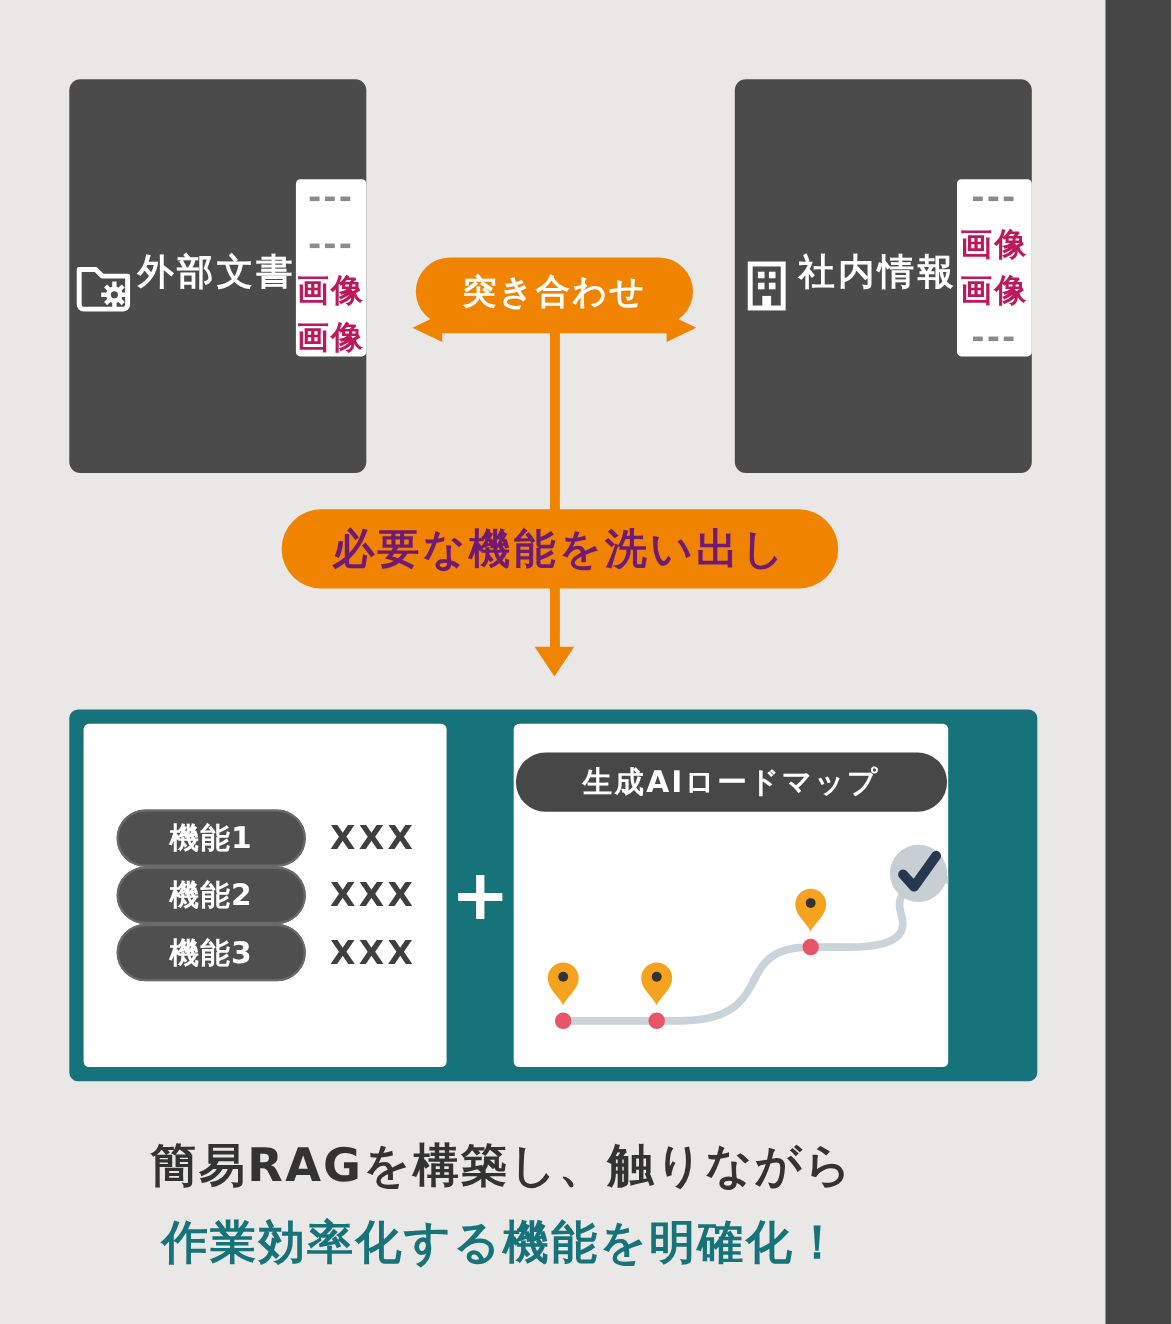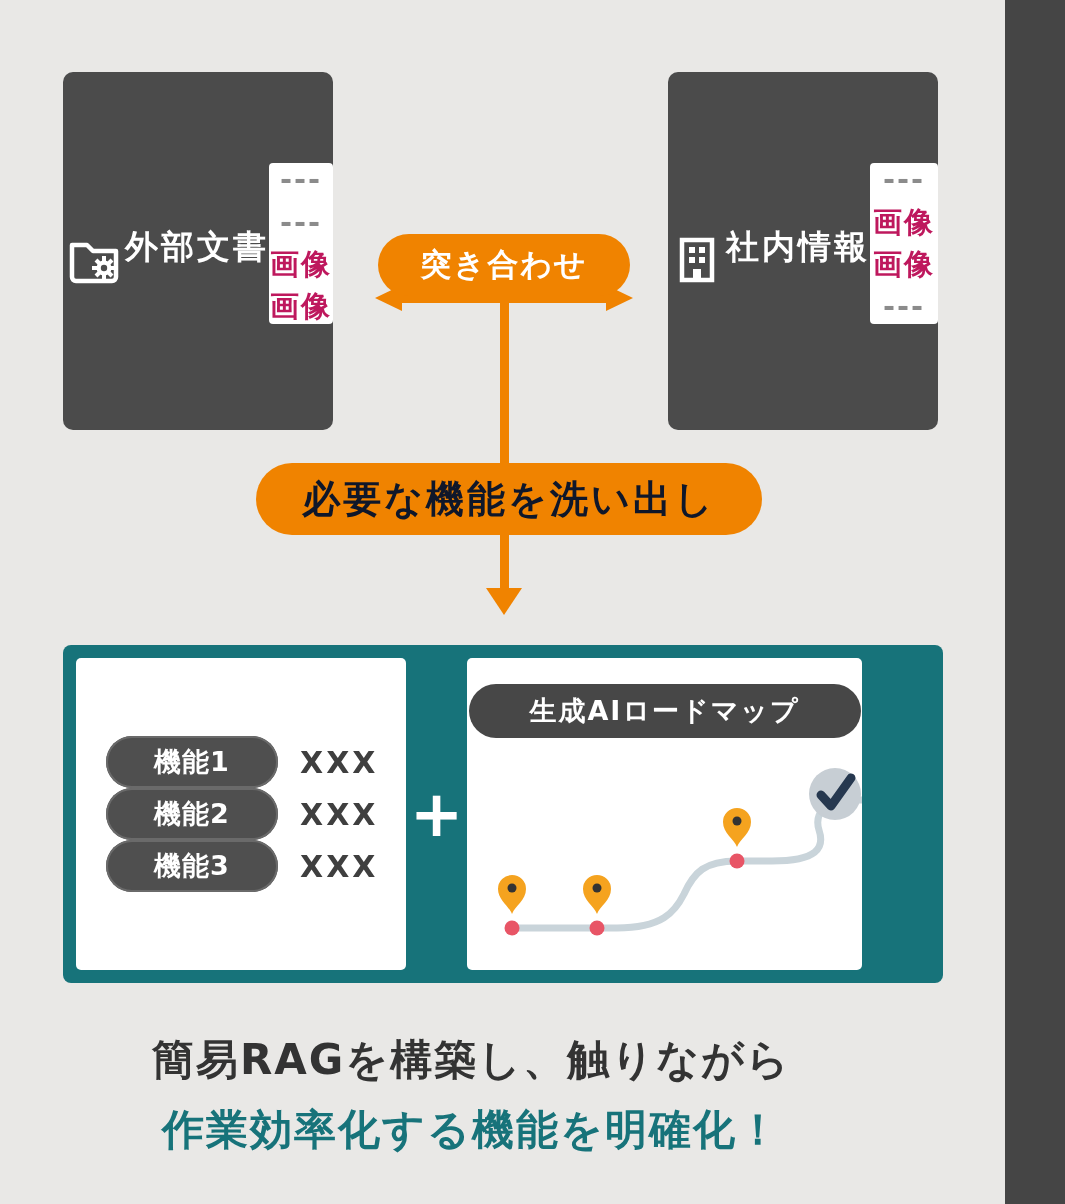--- a/index.html
+++ b/index.html
@@ -29,42 +29,42 @@
                    border-top:13px solid transparent;border-bottom:13px solid transparent;
                    border-right:27px solid #f08300;}
   .h-arrow::after{content:"";position:absolute;right:-26px;top:-9px;width:0;height:0;
                   border-top:13px solid transparent;border-bottom:13px solid transparent;
                   border-left:27px solid #f08300;}
   .v-line{position:absolute;left:500px;top:298px;width:9px;height:292px;background:#f08300;z-index:1;}
   .v-arrowhead{position:absolute;left:486px;top:588px;width:0;height:0;
                border-left:18px solid transparent;border-right:18px solid transparent;
                border-top:27px solid #f08300;z-index:1;}
   .pill-extract{position:absolute;left:256px;top:463px;width:506px;height:72px;background:#f08300;
-                border-radius:36px;color:#0f172a;font-weight:bold;font-size:38px;display:flex;align-items:center;
+                border-radius:36px;color:#701a75;font-weight:bold;font-size:38px;display:flex;align-items:center;
                 justify-content:center;letter-spacing:3px;z-index:3;}
 
   
   .result-box{position:absolute;left:63px;top:645px;width:880px;height:338px;background:#17737a;border-radius:8px;}
   .panel-left{position:absolute;left:13px;top:13px;width:330px;height:312px;background:#fff;border-radius:5px;
               display:flex;flex-direction:column;justify-content:center;gap:0;padding-left:30px;box-sizing:border-box;}
   .func-row{display:flex;align-items:center;gap:22px;}
   .func-pill{width:172px;height:52px;background:#4f4f4f;border-radius:26px;color:#fff;font-size:27px;
              font-weight:bold;display:flex;align-items:center;justify-content:center;letter-spacing:1px;
              box-shadow:inset 0 0 0 2px #6a6a6a;}
   .func-value{font-size:30px;font-weight:bold;color:#3f3f3f;letter-spacing:3px;}
   .plus{position:absolute;left:343px;top:0;width:61px;height:100%;display:flex;align-items:center;
         justify-content:center;color:#fff;font-size:64px;font-weight:bold;}
   .panel-right{position:absolute;left:404px;top:13px;width:395px;height:312px;background:#fff;border-radius:5px;overflow:hidden;}
   .roadmap-pill{position:absolute;left:50%;transform:translateX(-50%);top:26px;width:392px;height:54px;
                 background:#474747;border-radius:27px;color:#fff;font-size:27px;font-weight:bold;
                 display:flex;align-items:center;justify-content:center;letter-spacing:2px;z-index:2;}
   .roadmap-svg{position:absolute;left:0;top:0;width:463px;height:312px;}
 
   
-  .caption{position:absolute;left:0;top:1032px;width:913px;text-align:center;margin-left:15px;}
+  .caption{position:absolute;left:0;top:1032px;width:913px;text-align:center;}
   .caption-line1{font-size:42px;font-weight:bold;color:#333333;letter-spacing:2px;}
   .caption-line2{font-size:42px;font-weight:bold;color:#17737a;letter-spacing:2px;margin-top:14px;}
 </style>
 </head>
 <body>
 
 <div class="diagram">
 
   <div class="right-strip"></div>
 

